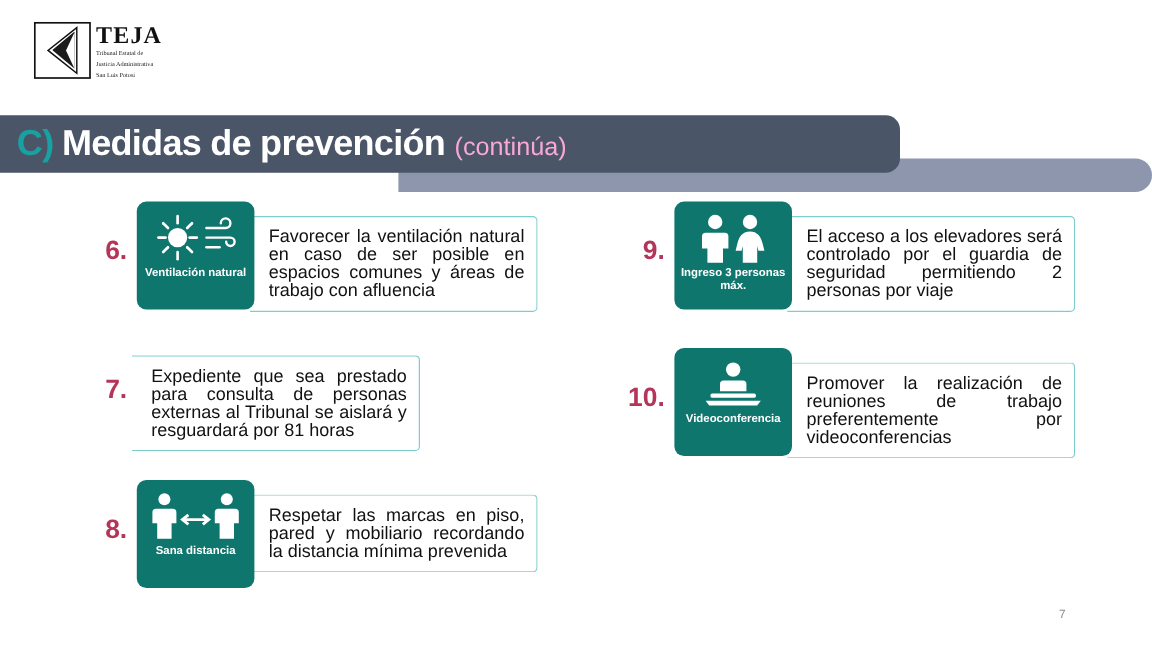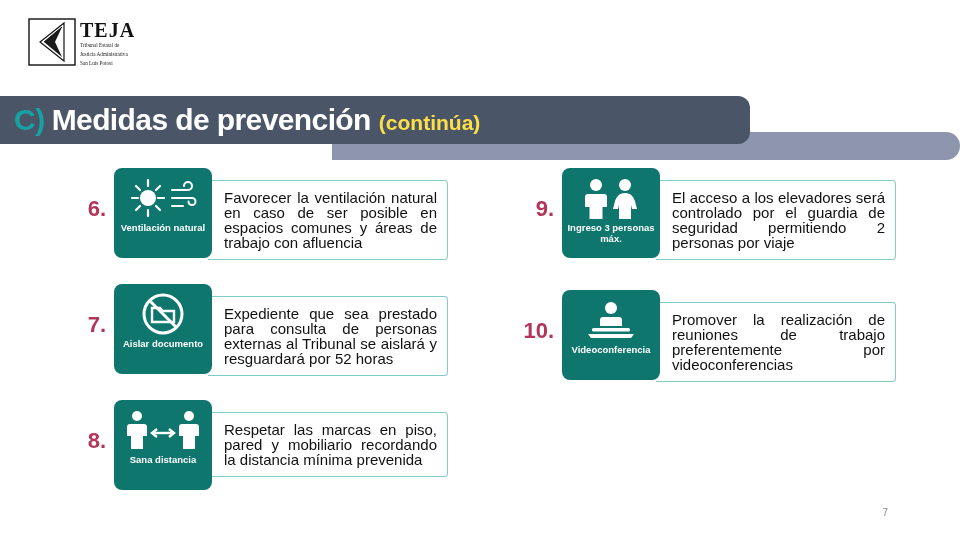--- a/index.html
+++ b/index.html
@@ -92,24 +92,24 @@
     letter-spacing: -0.5px;
   }
   .title-main {
     color: #ffffff;
     font-size: 30px;
     font-weight: bold;
     margin-left: 7px;
     letter-spacing: -0.6px;
   }
   .title-suffix {
-    color: #fde047;
+    color: #f9a8d4;
     font-size: 21px;
     margin-left: 8px;
-    font-weight: bold;
+    font-weight: normal;
   }
 
   
   .col {
     position: absolute;
     top: 168px;
   }
   .col-left { left: 72px; width: 380px; }
   .col-right { left: 520px; width: 390px; }
 
@@ -261,31 +261,21 @@
             </g>
           </svg>
         </div>
         <div class="icon-caption">Ventilación natural</div>
       </div>
       <div class="desc">Favorecer la ventilación natural  en caso de ser posible en espacios comunes y áreas de trabajo  con afluencia</div>
     </div>
 
     <div class="item item-7">
       <div class="item-num">7.</div>
-      <div class="icon-box">
-        <div class="icon-glyph">
-          <svg width="56" height="46" viewBox="0 0 56 46">
-            <circle cx="28" cy="23" r="19" fill="none" stroke="#ffffff" stroke-width="3"></circle>
-            <path d="M17 17 h8 l2.5 3 h11.5 v11 h-22 z" fill="none" stroke="#ffffff" stroke-width="2.4"></path>
-            <line x1="14" y1="9" x2="42" y2="37" stroke="#ffffff" stroke-width="3"></line>
-          </svg>
-        </div>
-        <div class="icon-caption">Aislar documento</div>
-      </div>
-      <div class="desc">Expediente que sea prestado para consulta de personas externas al Tribunal se aislará y resguardará por 52 horas</div>
+      <div class="desc">Expediente que sea prestado para consulta de personas externas al Tribunal se aislará y resguardará por 81 horas</div>
     </div>
 
     <div class="item item-8">
       <div class="item-num">8.</div>
       <div class="icon-box">
         <div class="icon-glyph">
           <svg width="80" height="44" viewBox="0 0 80 44">
             <g fill="#ffffff">
               <circle cx="14" cy="8" r="5"></circle>
               <path d="M7 16 h14 a3 3 0 0 1 3 3 v9 h-4 v13 h-12 v-13 h-4 v-9 a3 3 0 0 1 3 -3 z"></path>

